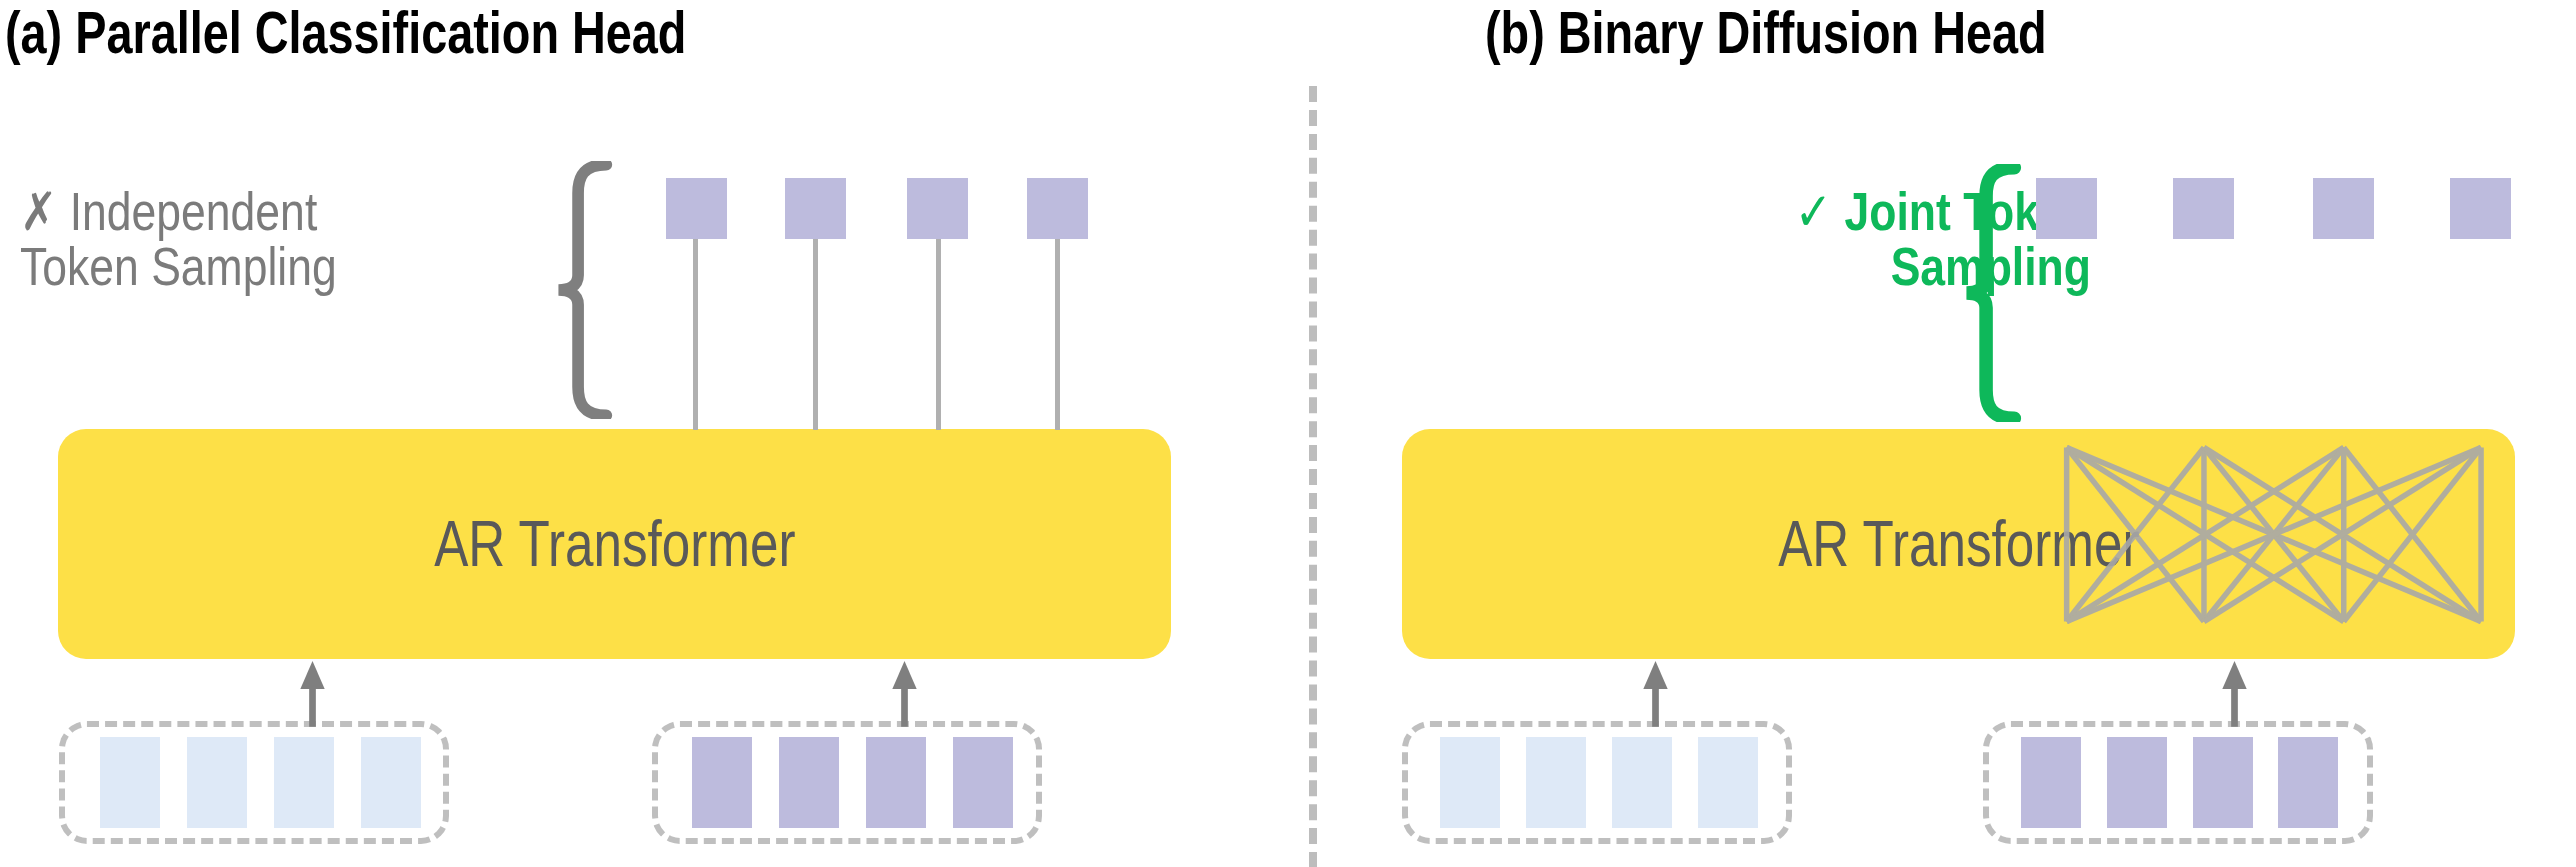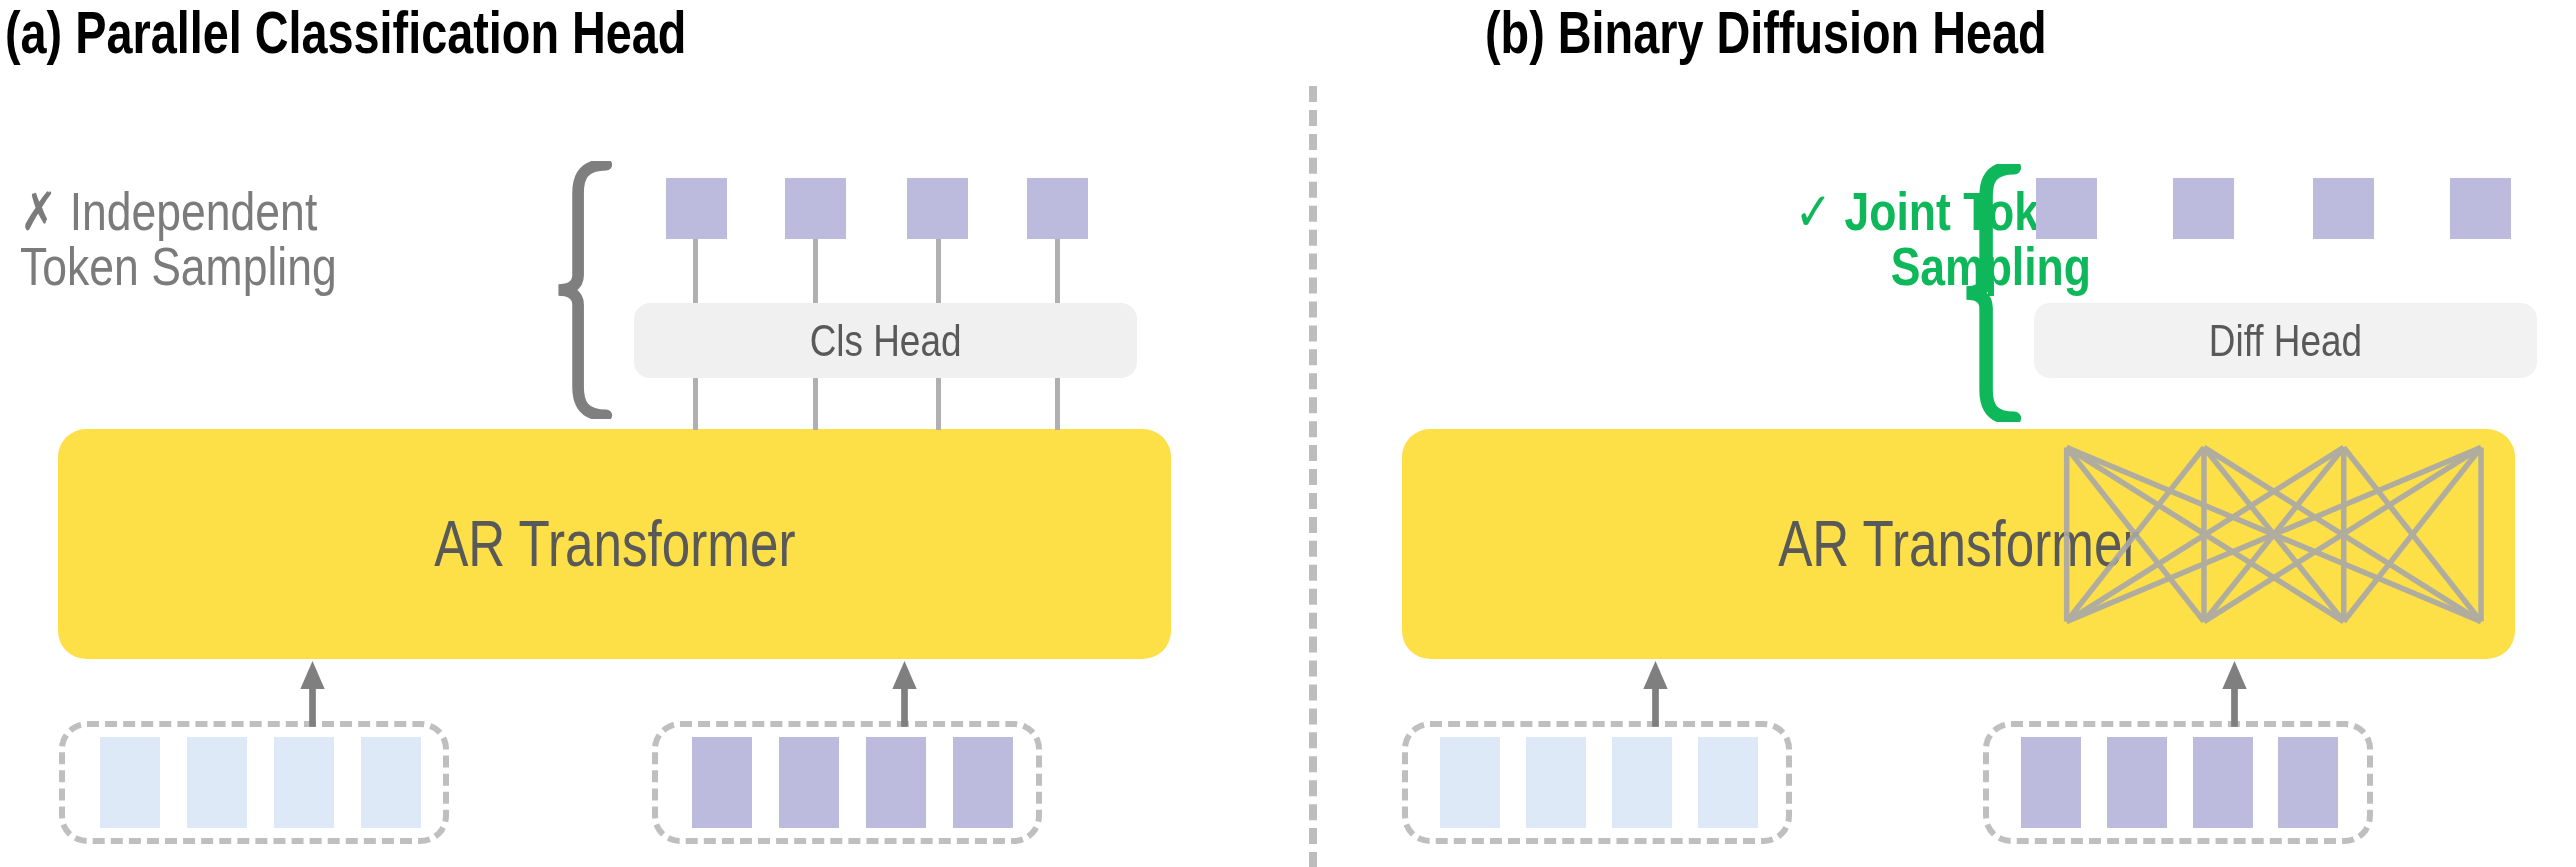--- a/index.html
+++ b/index.html
@@ -177,23 +177,20 @@
   <div class="conn-line" style="left:693px;"></div>
   <div class="conn-line" style="left:813px;"></div>
   <div class="conn-line" style="left:936px;"></div>
   <div class="conn-line" style="left:1055px;"></div>
 
   <div class="token token-purple out-token" style="left:666px;"></div>
   <div class="token token-purple out-token" style="left:785px;"></div>
   <div class="token token-purple out-token" style="left:907px;"></div>
   <div class="token token-purple out-token" style="left:1027px;"></div>
 
-  <div class="head-box" id="head-box-a">
-    <span class="head-box-label">Cls Head</span>
-  </div>
 
   <div class="ar-box" id="ar-box-a">
     <span class="ar-box-label">AR Transformer</span>
   </div>
 
   <svg class="arrow-svg" style="left:294px; top:661px;" width="37" height="67" viewBox="0 0 60 110">
     <line x1="30" y1="108" x2="30" y2="22" stroke="#7F7F7F" stroke-width="11"></line>
     <polygon points="30,0 50,46 10,46" fill="#7F7F7F"></polygon>
   </svg>
   <svg class="arrow-svg" style="left:886px; top:661px;" width="37" height="67" viewBox="0 0 60 110">
@@ -241,23 +238,20 @@
       <line x1="714" y1="4" x2="490" y2="288"></line>
       <line x1="714" y1="4" x2="714" y2="288"></line>
     </g>
   </svg>
 
   <div class="token token-purple out-token" style="left:2036px;"></div>
   <div class="token token-purple out-token" style="left:2173px;"></div>
   <div class="token token-purple out-token" style="left:2313px;"></div>
   <div class="token token-purple out-token" style="left:2450px;"></div>
 
-  <div class="head-box" id="head-box-b" style="background:rgba(240,240,240,0.88);">
-    <span class="head-box-label">Diff Head</span>
-  </div>
 
   <div class="ar-box" id="ar-box-b">
     <span class="ar-box-label">AR Transformer</span>
   </div>
 
   <svg class="arrow-svg" style="left:1637px; top:661px;" width="37" height="67" viewBox="0 0 60 110">
     <line x1="30" y1="108" x2="30" y2="22" stroke="#7F7F7F" stroke-width="11"></line>
     <polygon points="30,0 50,46 10,46" fill="#7F7F7F"></polygon>
   </svg>
   <svg class="arrow-svg" style="left:2216px; top:661px;" width="37" height="67" viewBox="0 0 60 110">

